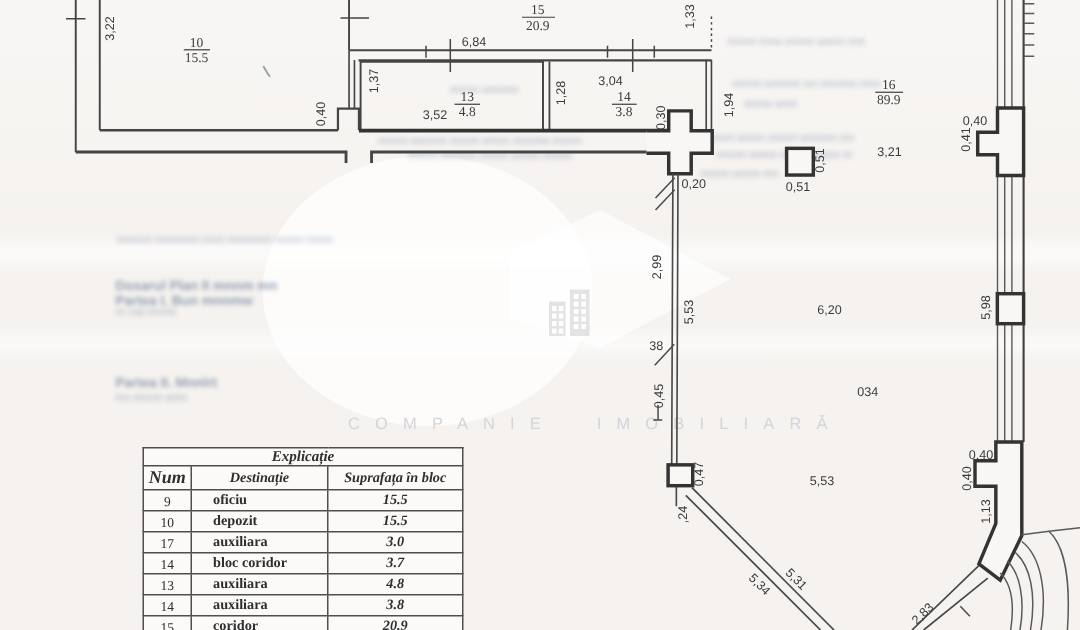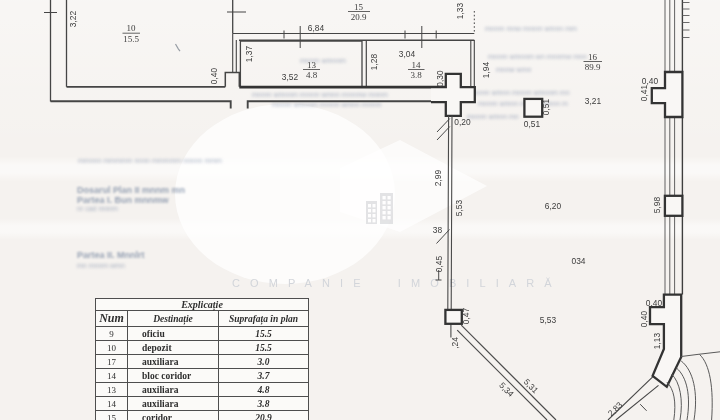--- a/index.html
+++ b/index.html
@@ -251,21 +251,21 @@
 
   <div class="abs" style="left:95px;top:298px;">
     <table class="legend" style="width:214px;">
       <tbody>
           <tr>
             <td colspan="3" class="th" style="height:11px;font-size:10px;">Explicație</td>
           </tr>
       <tr>
         <td class="th" style="width:31px;height:13.6px;font-size:12px;">Num</td>
         <td class="th" style="width:90px;font-family:Liberation Serif, serif;">Destinație</td>
-        <td class="th">Suprafața în plan</td>
+        <td class="th">Suprafața în bloc</td>
       </tr>
       <tr>
             <td class="tn">9</td>
             <td class="td">oficiu</td>
             <td class="ts">15.5</td>
           </tr>
       <tr>
             <td class="tn">10</td>
             <td class="td">depozit</td>
             <td class="ts">15.5</td>

